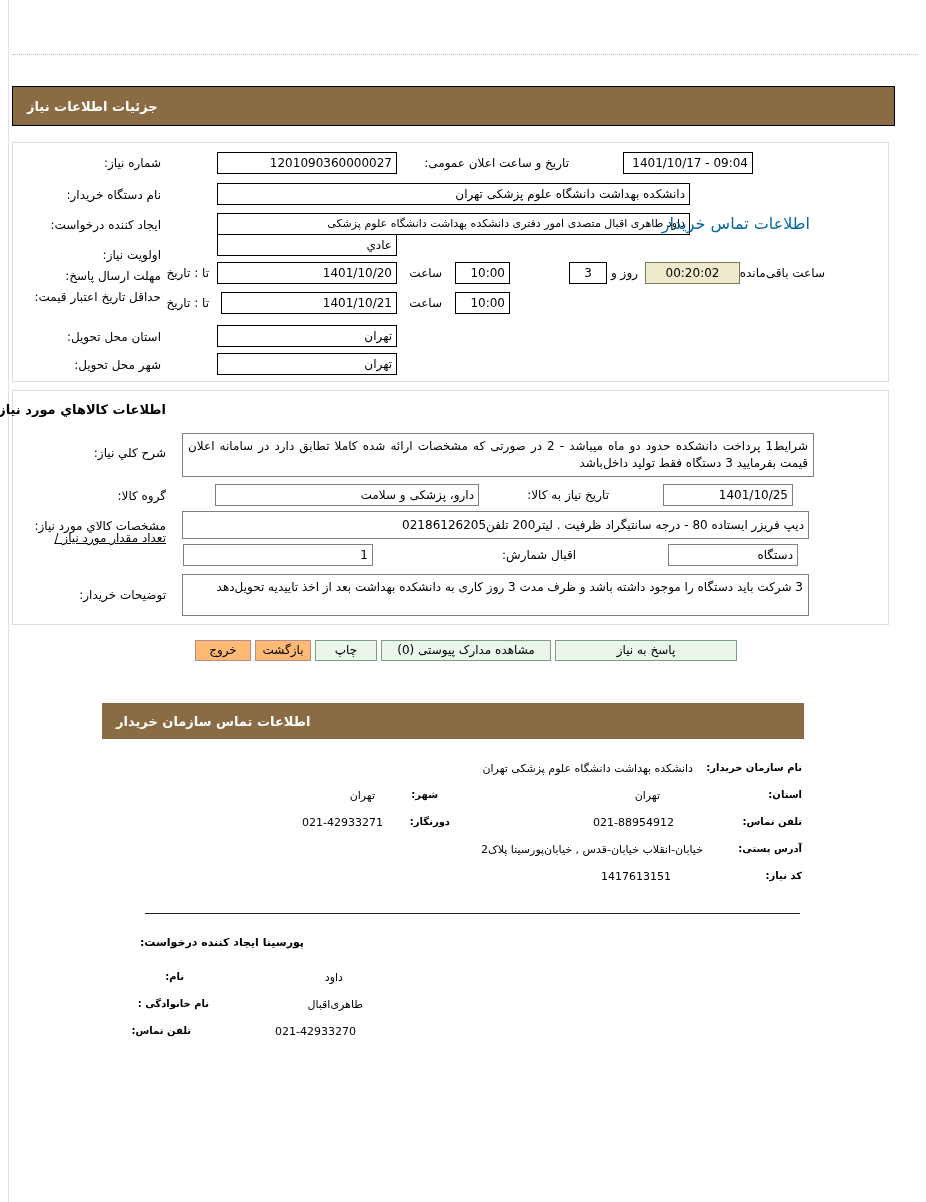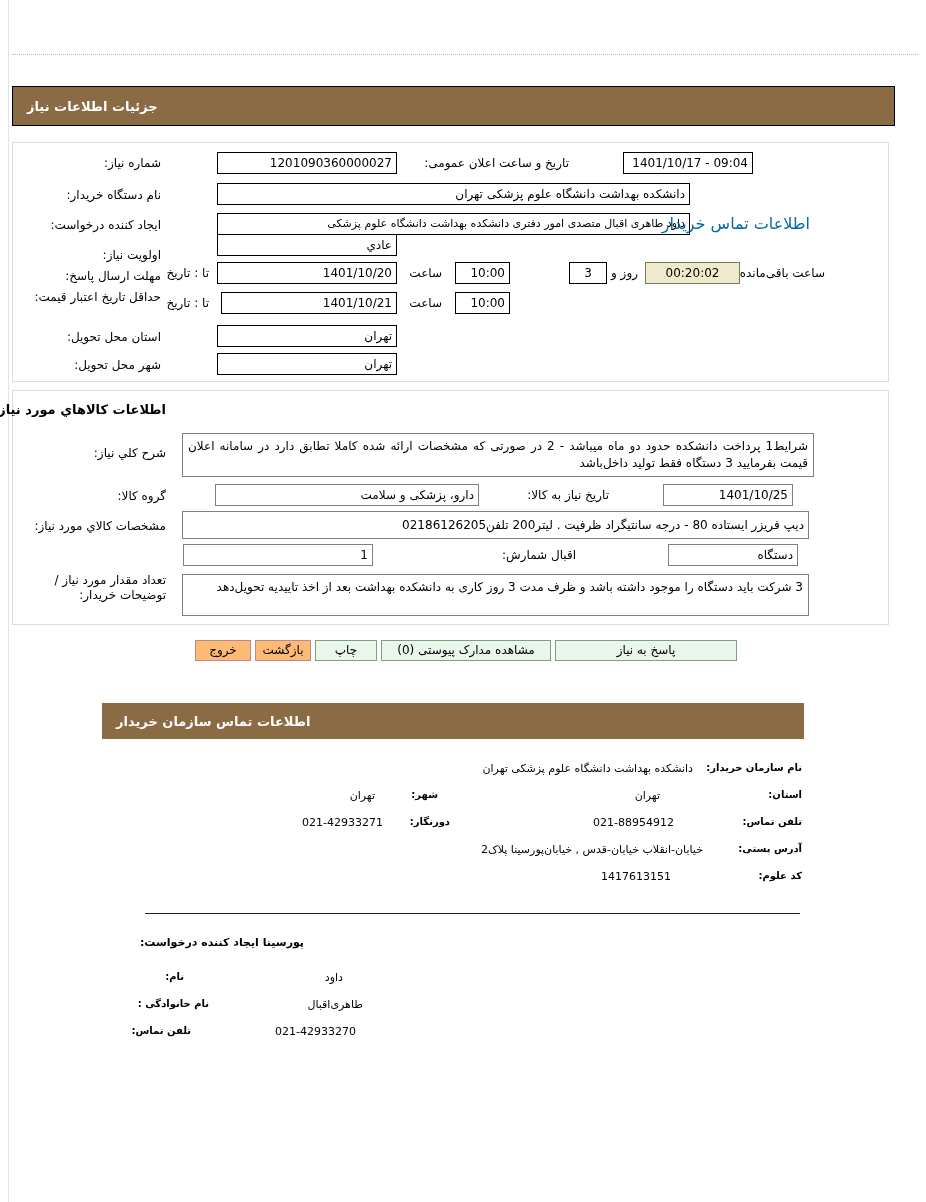--- a/index.html
+++ b/index.html
@@ -304,21 +304,21 @@
 </div>
 <div class="fld gray" style="position:absolute; top:484px; right:447px; width:264px;">دارو، پزشکی و سلامت</div>
 <div class="inline-lbl" style="position:absolute; top:484px; right:312px;">تاریخ نیاز به کالا:</div>
 <div class="fld gray num center" style="position:absolute; top:484px; right:133px; width:130px;">1401/10/25</div>
 
 <div class="row" style="top:518px; right:760px;">
   <span class="lbl">مشخصات کالاي مورد نیاز:</span>
 </div>
 <div class="fld gray" style="position:absolute; top:511px; right:117px; width:627px; height:28px; line-height:24px;">دیپ فریزر ایستاده 80 - درجه سانتیگراد ظرفیت . لیتر200 تلفن02186126205</div>
 
-<div class="row" style="top:572px; right:760px;">
+<div class="row" style="top:530px; right:760px;text-decoration:underline;">
   <span class="lbl">تعداد مقدار مورد نیاز / </span>
 </div>
 <div class="fld gray num" style="position:absolute; top:544px; right:553px; width:190px;">1</div>
 <div class="inline-lbl" style="position:absolute; top:544px; right:345px;">اقبال شمارش:</div>
 <div class="fld gray" style="position:absolute; top:544px; right:128px; width:130px;">دستگاه</div>
 
 <div class="row" style="top:587px; right:760px;">
   <span class="lbl">توضیحات خریدار:</span>
 </div>
 <div class="fld multi gray" style="position:absolute; top:574px; right:117px; width:627px;">3 شرکت باید دستگاه را موجود داشته باشد و ظرف مدت 3 روز کاری به دانشکده بهداشت بعد از اخذ تاییدیه تحویل‌دهد</div>
@@ -344,21 +344,21 @@
 <div class="kv-value abs" style="top:789px; right:551px;">تهران</div>
 
 <div class="kv-label abs" style="top:816px; right:124px;">تلفن تماس:</div>
 <div class="kv-value abs" style="top:816px; right:252px;">021-88954912</div>
 <div class="kv-label abs" style="top:816px; right:476px;">دورنگار:</div>
 <div class="kv-value abs" style="top:816px; right:543px;">021-42933271</div>
 
 <div class="kv-label abs" style="top:843px; right:124px;">آدرس پستی:</div>
 <div class="kv-value abs" style="top:843px; right:223px;">خیابان-انقلاب خیابان-قدس , خیابان‌پورسینا پلاک2</div>
 
-<div class="kv-label abs" style="top:870px; right:124px;">کد علوم:</div>
+<div class="kv-label abs" style="top:870px; right:124px;">کد نیاز:</div>
 <div class="kv-value abs" style="top:870px; right:255px;margin-left:16px;">1417613151</div>
 
 <div id="hr-divider"></div>
 <div id="creator-title">پورسینا ایجاد کننده درخواست:</div>
 
 <div class="kv-label abs" style="top:971px; right:742px;">نام:</div>
 <div class="kv-value abs" style="top:971px; right:583px;">داود</div>
 
 <div class="kv-label abs" style="top:998px; right:717px;">نام خانوادگی :</div>
 <div class="kv-value abs" style="top:998px; right:563px;">طاهری‌اقبال</div>

